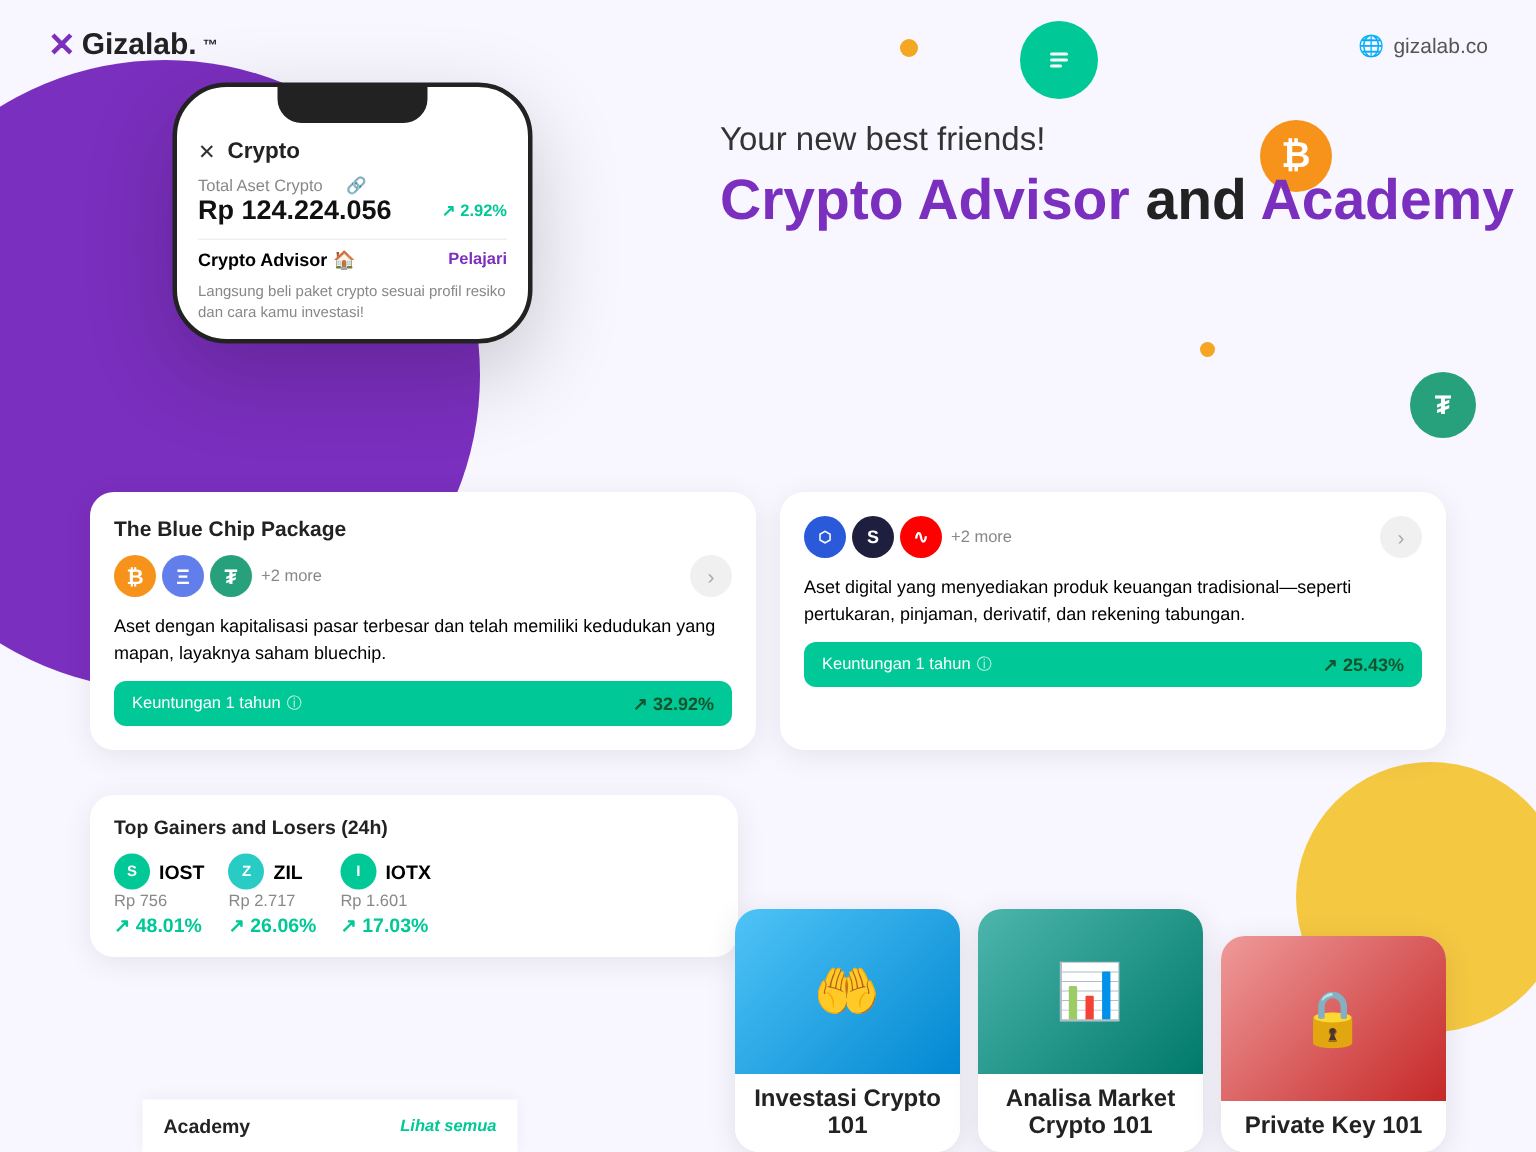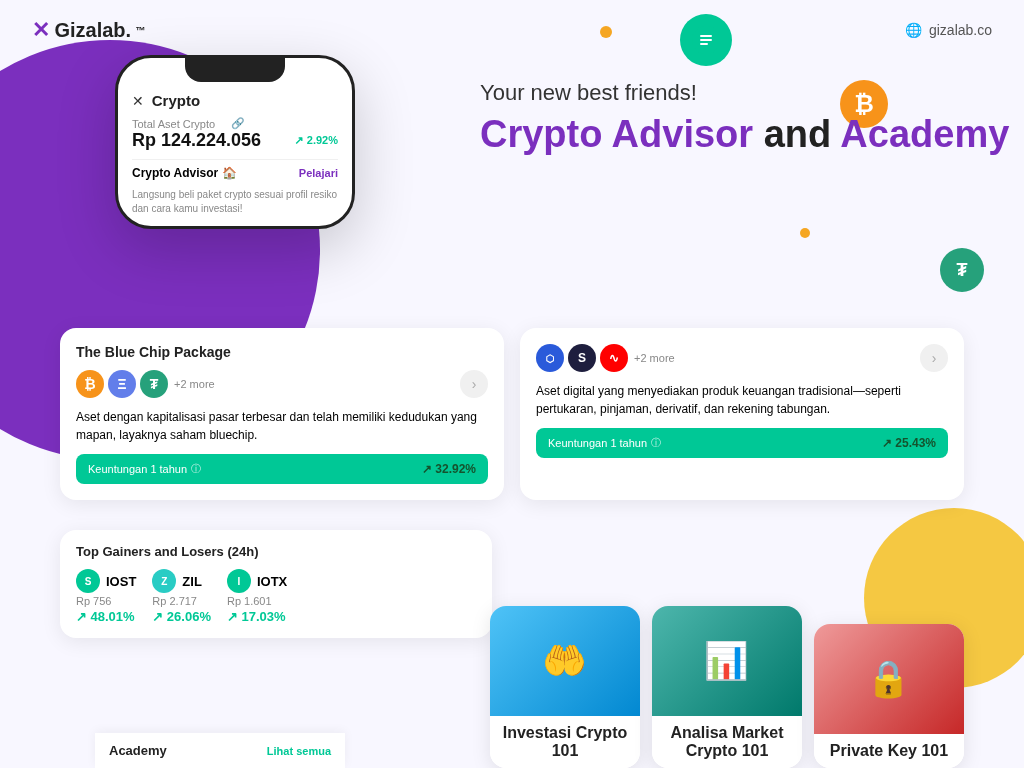--- a/index.html
+++ b/index.html
@@ -575,21 +575,21 @@
       </div>
       <div class="gainer-price">Rp 1.601</div>
       <div class="gainer-percent">↗ 17.03%</div>
     </div>
   </div>
 </div>
 
 <div style="position:absolute; bottom:0; left:95px; width:250px; background:#fff; border-radius:0; padding:10px 14px; z-index:10; box-shadow: 0 -2px 10px rgba(0,0,0,0.05);">
   <div style="display:flex; justify-content:space-between; align-items:center;">
     <span style="font-size:13px; font-weight:700; color:#222;">Academy</span>
-    <span style="font-size:11px; color:#00C896; font-weight:600;">Lihat semua</span>
+    <span style="font-size:11px; color:#00C896; font-weight:600;font-style:italic;">Lihat semua</span>
   </div>
 </div>
 
 <div class="academy-cards">
   <div class="acad-card">
     <div class="acad-card-img acad-investasi">
       <span style="font-size:36px;">🤲</span>
     </div>
     <div class="acad-card-label">Investasi Crypto 101</div>
   </div>

